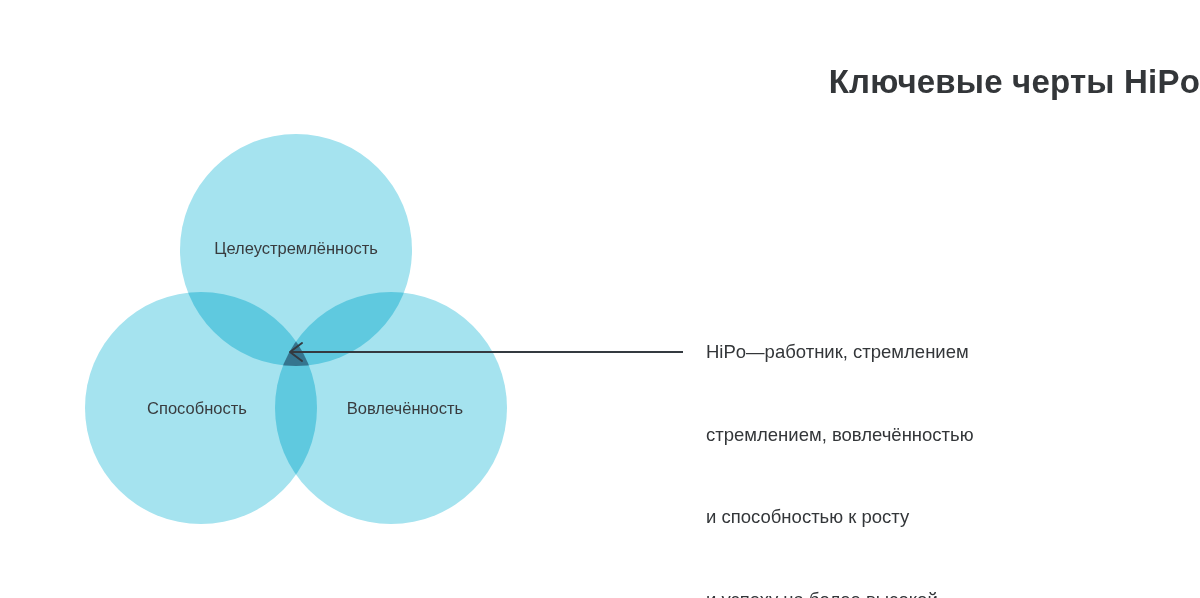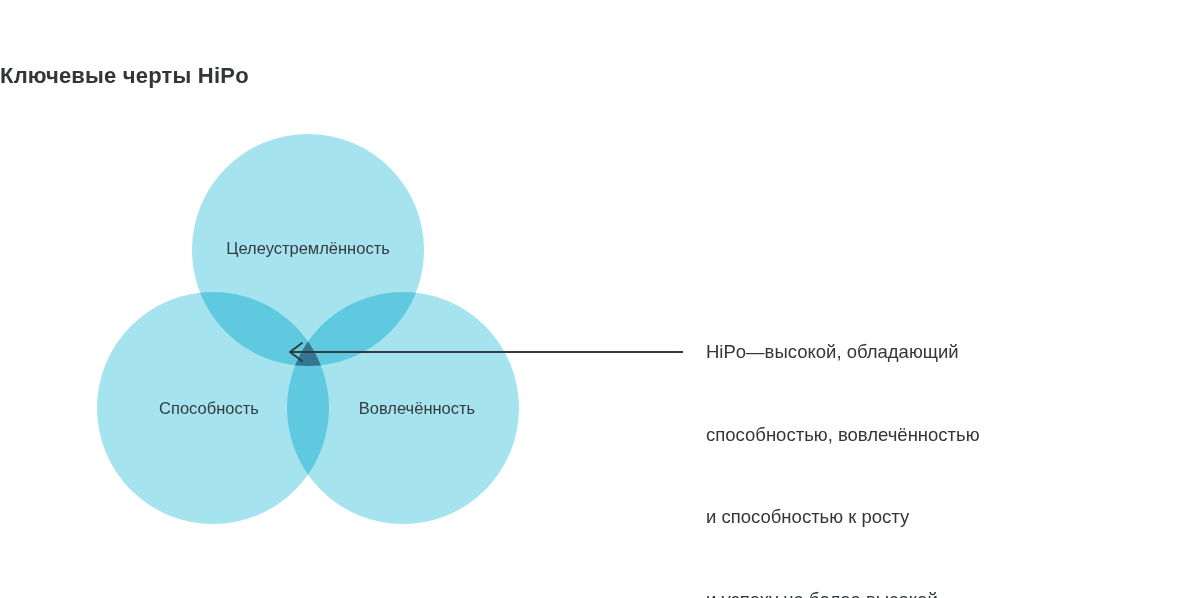--- a/index.html
+++ b/index.html
@@ -17,29 +17,29 @@
     position: relative;
     width: 1200px;
     height: 598px;
     background: #ffffff;
   }
   .page-title {
     position: absolute;
     top: 63px;
     left: 0;
     width: 1200px;
-    text-align: left;
-    font-size: 22px;
+    text-align: right;
+    font-size: 33px;
     font-weight: bold;
     color: #333639;
     letter-spacing: 0.2px;
   }
   .venn-wrap {
     position: absolute;
-    left: 12px;
+    left: 0px;
     top: 110px;
     width: 700px;
     height: 440px;
     text-decoration: underline;
   }
   .venn-svg {
     display: block;
   }
   .circle-label {
     font-family: "Liberation Sans", sans-serif;
@@ -116,20 +116,20 @@
   </div>
 
   <div class="callout-wrap">
     <svg width="1200" height="598">
       <line x1="683" y1="352" x2="291" y2="352" stroke="#343a40" stroke-width="2"></line>
       <polyline points="302,343 290,352 302,361" fill="none" stroke="#343a40" stroke-width="2" stroke-linecap="round" stroke-linejoin="round"></polyline>
     </svg>
   </div>
 
   <div class="desc-block">
-    <span class="desc-line">HiPo—высокой, обладающий</span>
-    <span class="desc-line">способностью, вовлечённостью</span>
+    <span class="desc-line">HiPo—работник, стремлением</span>
+    <span class="desc-line">стремлением, вовлечённостью</span>
     <span class="desc-line">и способностью к росту</span>
     <span class="desc-line">и успеху на более высокой,</span>
     
   </div>
 
 </div>
 
 </body></html>

